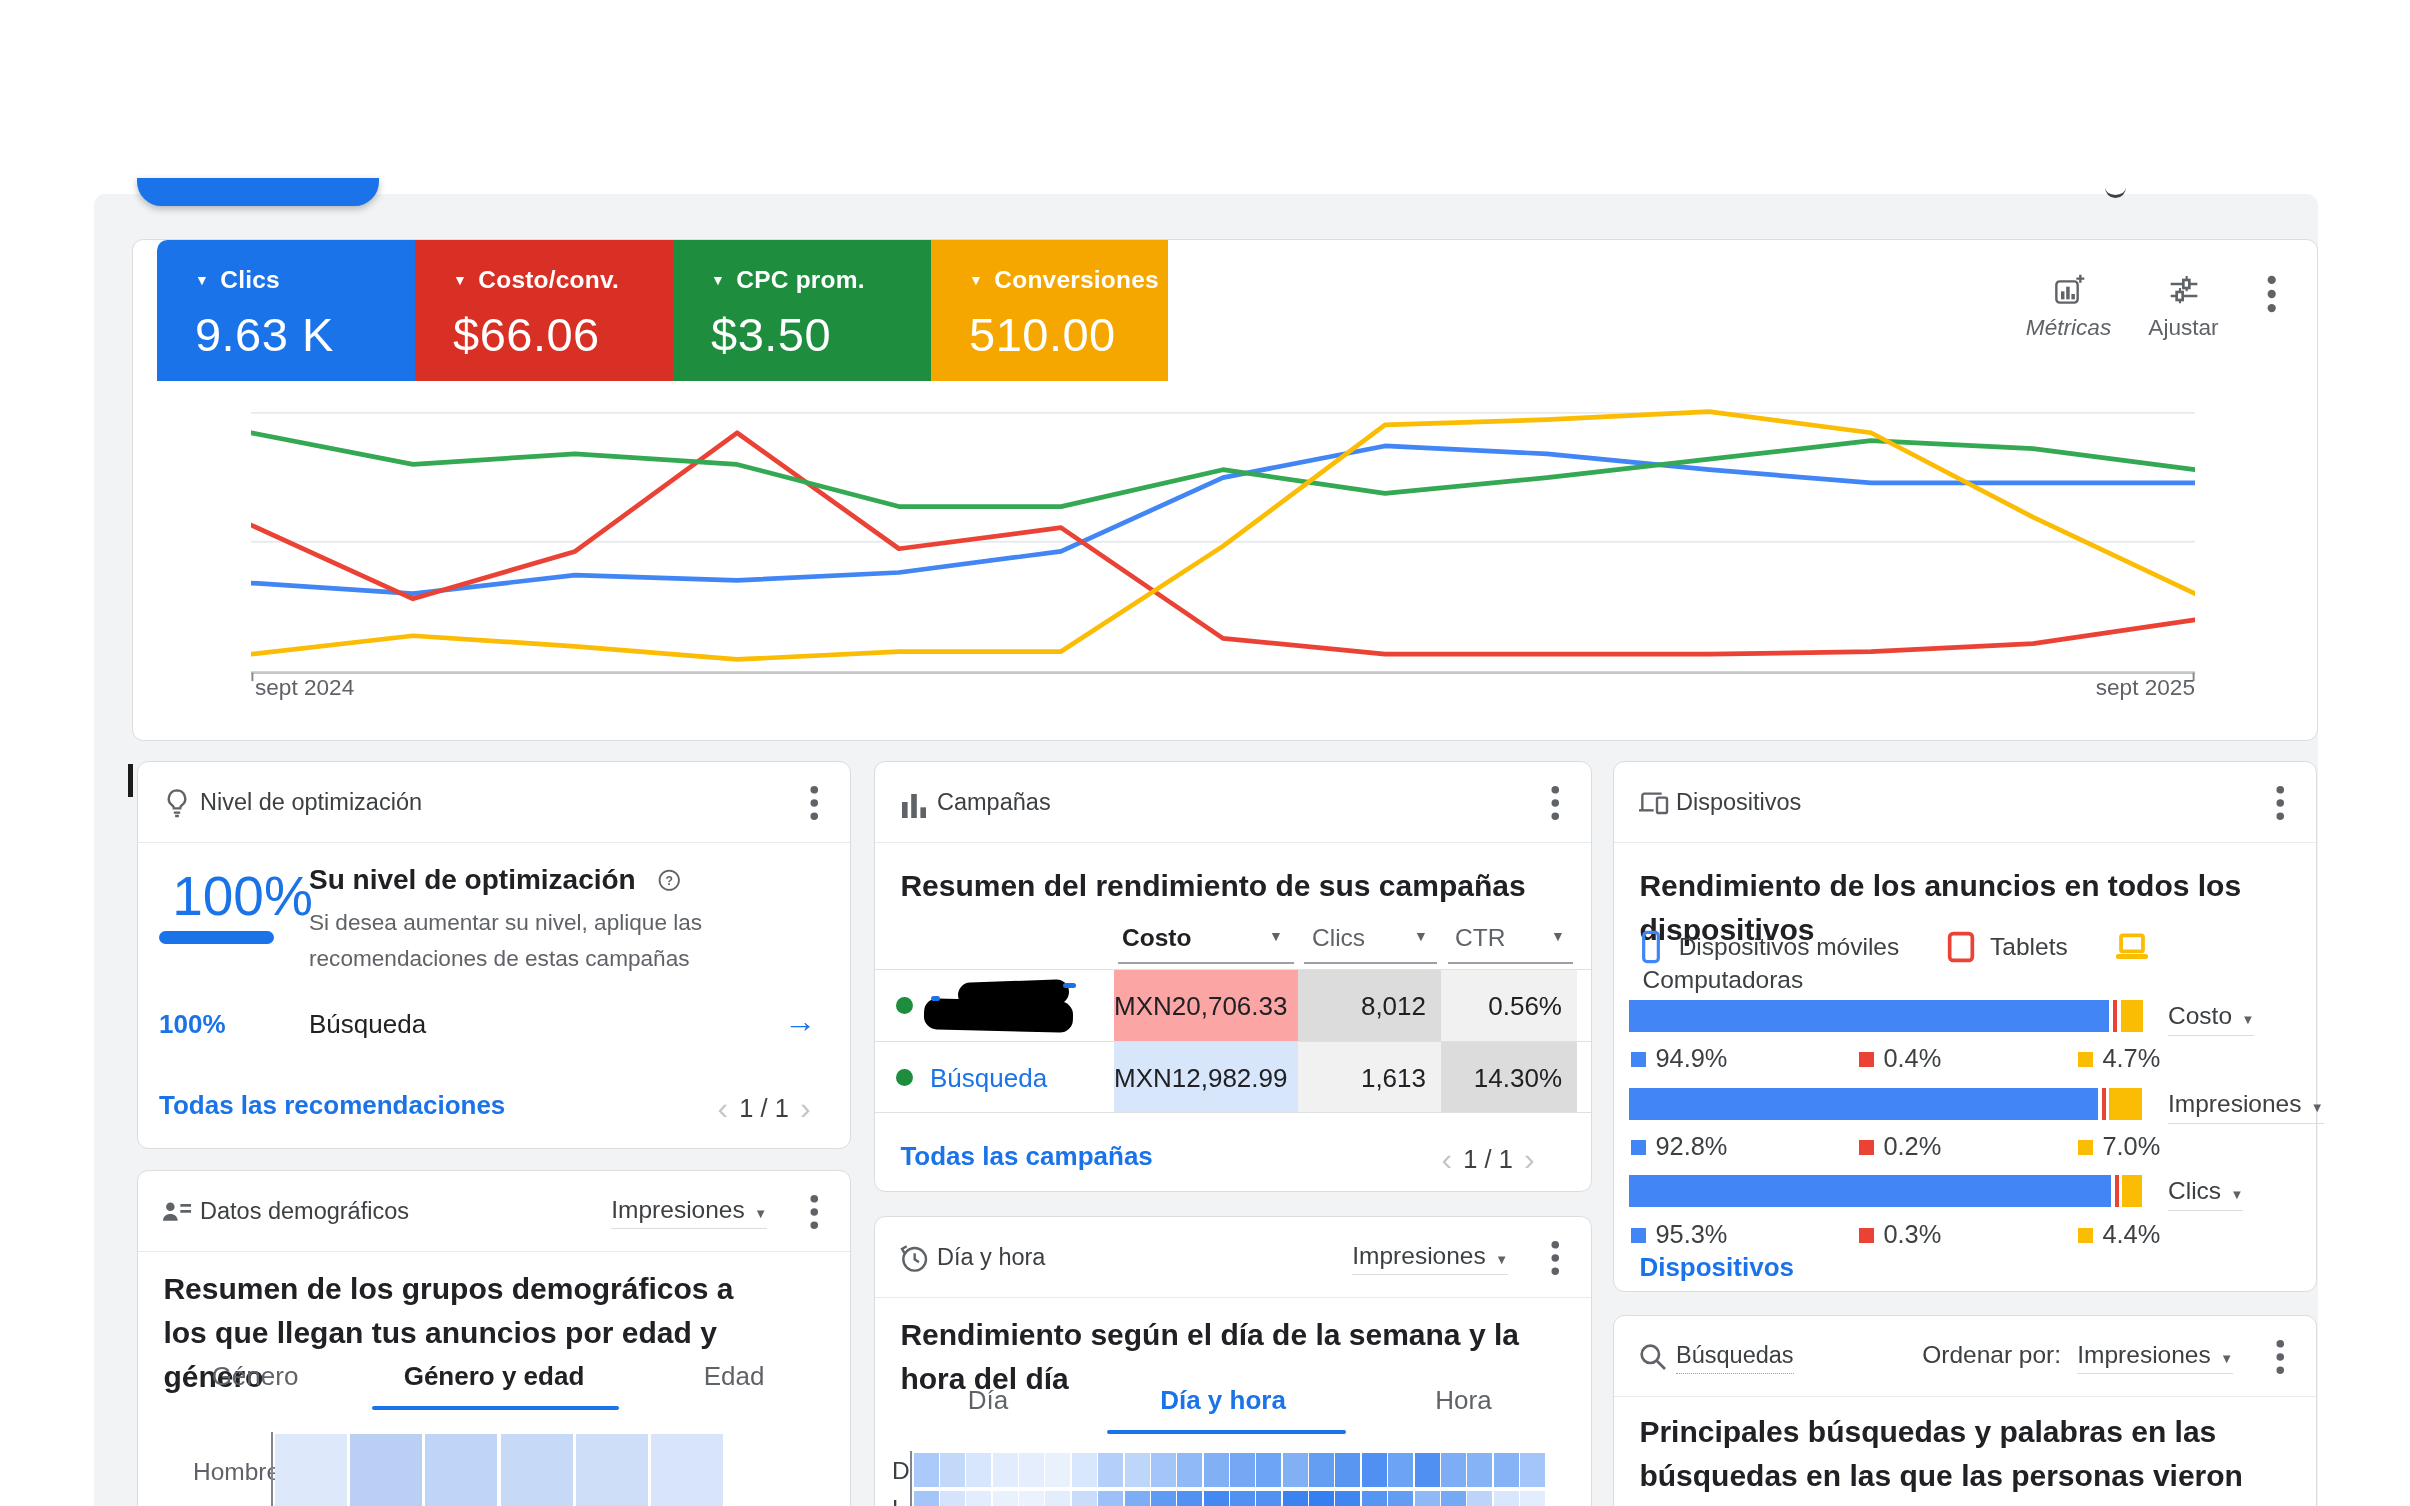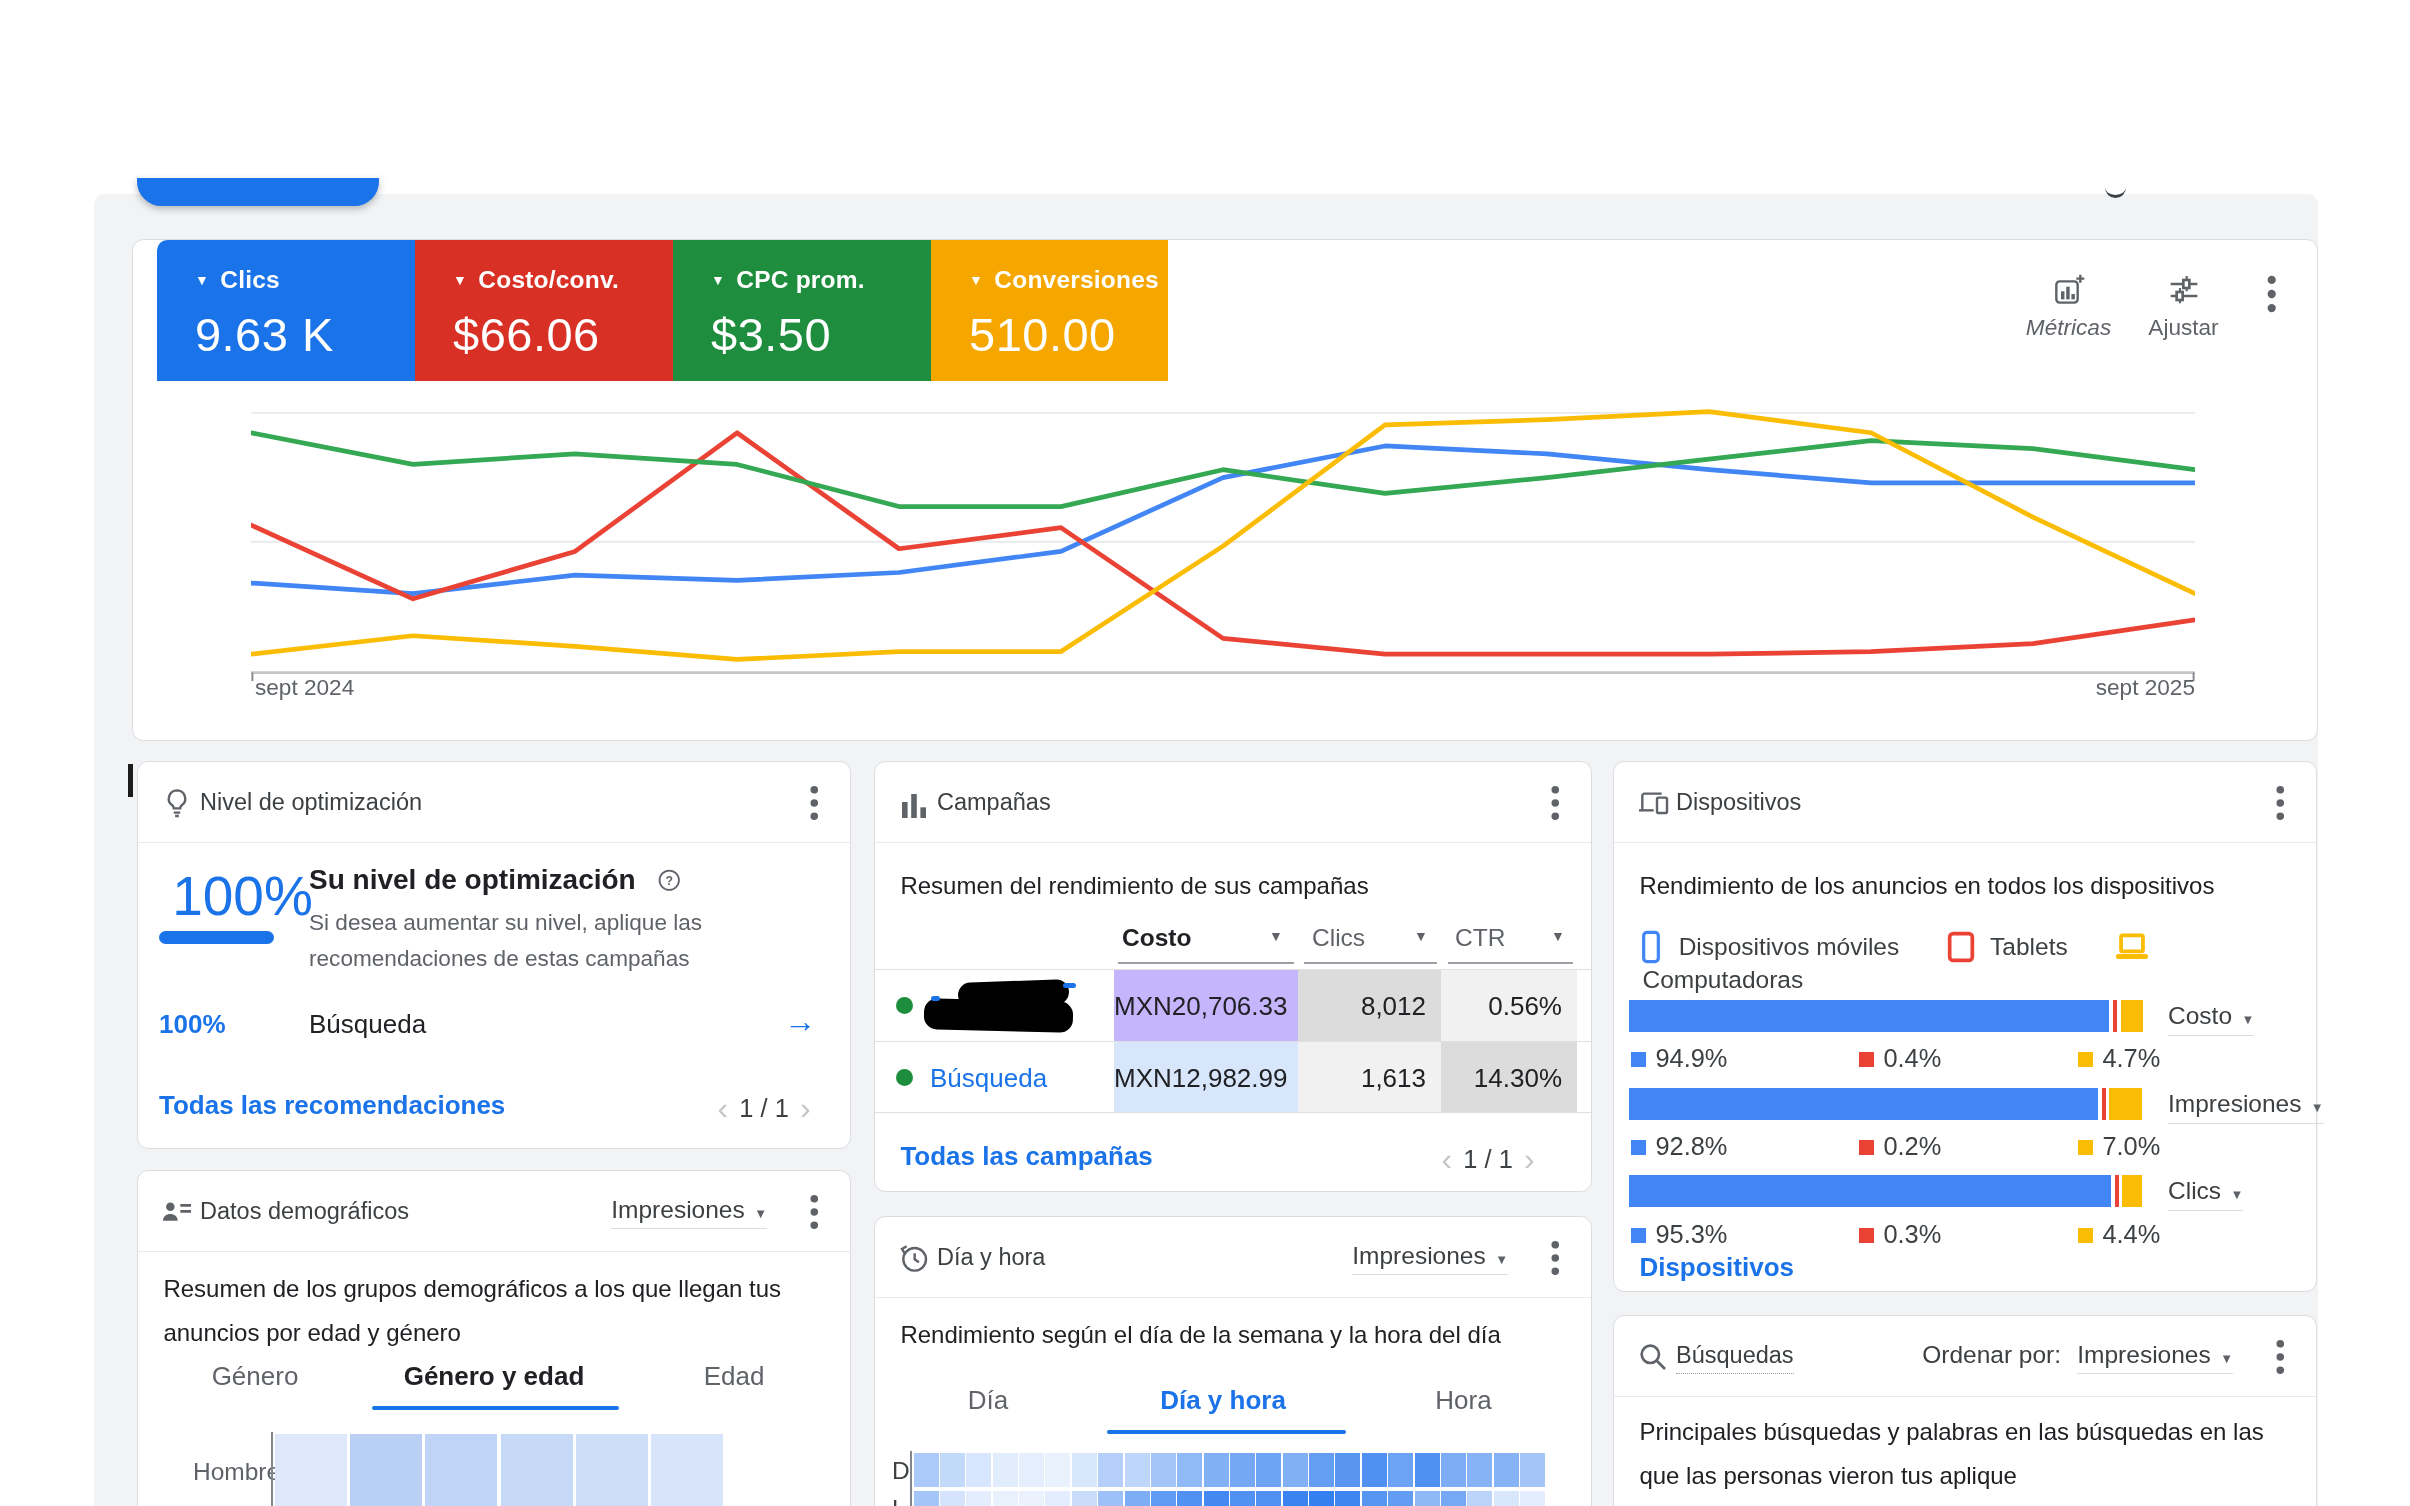--- a/index.html
+++ b/index.html
@@ -20,21 +20,21 @@
   .chip{position:absolute;top:0;height:141px;box-sizing:border-box;padding:26px 0 0 38px;color:#fff;cursor:pointer;margin-left:22px;}
   .chip .lbl{font-size:24.5px;font-weight:700;letter-spacing:0.2px;}
   .chip .tri{display:inline-block;font-size:14px;margin-right:11.3px;transform:translateY(-2.8px);}
   .chip .val{font-size:47px;font-weight:400;margin-top:13px;letter-spacing:0.5px;}
   .tool-btn{position:absolute;width:141px;text-align:center;color:#5f6368;font-size:22.6px;cursor:pointer;}
   .tool-btn svg{display:block;margin:0 auto 9.4px auto;}
   .axis-label{position:absolute;font-size:22.6px;color:#5f6368;}
   .blue-link{color:#1a73e8;font-weight:700;cursor:pointer;}
   .pager{position:absolute;font-size:25.4px;color:#3c4043;}
   .pager .chev{color:#c4c7c5;font-size:32px;vertical-align:-1.9px;padding:0 11.3px;cursor:pointer;}
-  .subtitle{position:absolute;font-size:24px;color:#202124;line-height:44px;}
+  .subtitle{position:absolute;font-size:30px;color:#202124;line-height:44px;font-weight:bold;}
   .ddl{font-size:24.5px;color:#3c4043;border-bottom:1.9px solid #dadce0;padding-bottom:4.7px;cursor:pointer;white-space:nowrap;}
   .ddl .tri{font-size:13px;color:#5f6368;margin-left:9.4px;}
   .tab{position:absolute;font-size:26px;color:#5f6368;text-align:center;cursor:pointer;}
   .tab.active-dark{color:#202124;font-weight:700;}
   .tab.active-blue{color:#1a73e8;font-weight:700;}
   .tab-underline{position:absolute;height:3.8px;background:#1a73e8;border-radius:1.9px;}
   .thead{position:absolute;font-size:24.5px;color:#5f6368;}
   .thead.sorted{color:#202124;font-weight:700;}
   .col-underline{position:absolute;height:1.9px;background:#9aa0a6;}
   .trow{position:absolute;left:0;width:100%;border-top:0.9px solid #e0e0e0;box-sizing:border-box;}
@@ -185,21 +185,21 @@
     <div class="col-underline" style="left:429px;top:200px;width:133px;"></div>
     <div class="col-underline" style="left:573px;top:200px;width:125px;"></div>
 
     <div id="campaign-rows">
         <div class="trow" style="top: 207px; height: 72px;">
           <span class="dot" style="left: 21px; top: 27px;"></span>
           <div class="blob" style="left: 83px; top: 11.3px; width: 111px; height: 24.5px; transform: rotate(-2deg);"></div>
           <div class="blob" style="left: 49px; top: 30px; width: 149px; height: 31px; transform: rotate(1.5deg);"></div>
           <span class="sliver" style="left: 188px; top: 13px; width: 13px; height: 4.7px; border-radius: 2.8px;"></span>
           <span class="sliver" style="left: 56px; top: 26px; width: 9.4px; height: 4.7px; border-radius: 2.8px;"></span>
-          <div class="cell" style="left: 239px; width: 184px; line-height: 72px; background: #c4b5fd; color: rgb(32, 33, 36);">MXN20,706.33</div>
+          <div class="cell" style="left: 239px; width: 184px; line-height: 72px; background: #fca5a5; color: rgb(32, 33, 36);">MXN20,706.33</div>
           <div class="cell" style="left: 423px; width: 143px; line-height: 72px; background: rgb(220, 220, 220); color: rgb(32, 33, 36);">8,012</div>
           <div class="cell" style="left: 566px; width: 136px; line-height: 72px; background: rgb(241, 241, 241); color: rgb(32, 33, 36);">0.56%</div>
         </div>
         <div class="trow" style="top: 279px; height: 72px;">
           <span class="dot" style="left: 21px; top: 27px;"></span>
           <span style="position: absolute; left: 55px; top: 21px; font-size: 26px; color: rgb(26, 115, 232); cursor: pointer;">Búsqueda</span>
           <div class="cell" style="left: 239px; width: 184px; line-height: 72px; background: rgb(215, 230, 251); color: rgb(32, 33, 36);">MXN12,982.99</div>
           <div class="cell" style="left: 423px; width: 143px; line-height: 72px; background: rgb(241, 241, 241); color: rgb(32, 33, 36);">1,613</div>
           <div class="cell" style="left: 566px; width: 136px; line-height: 72px; background: rgb(220, 220, 220); color: rgb(32, 33, 36);">14.30%</div>
         </div>

